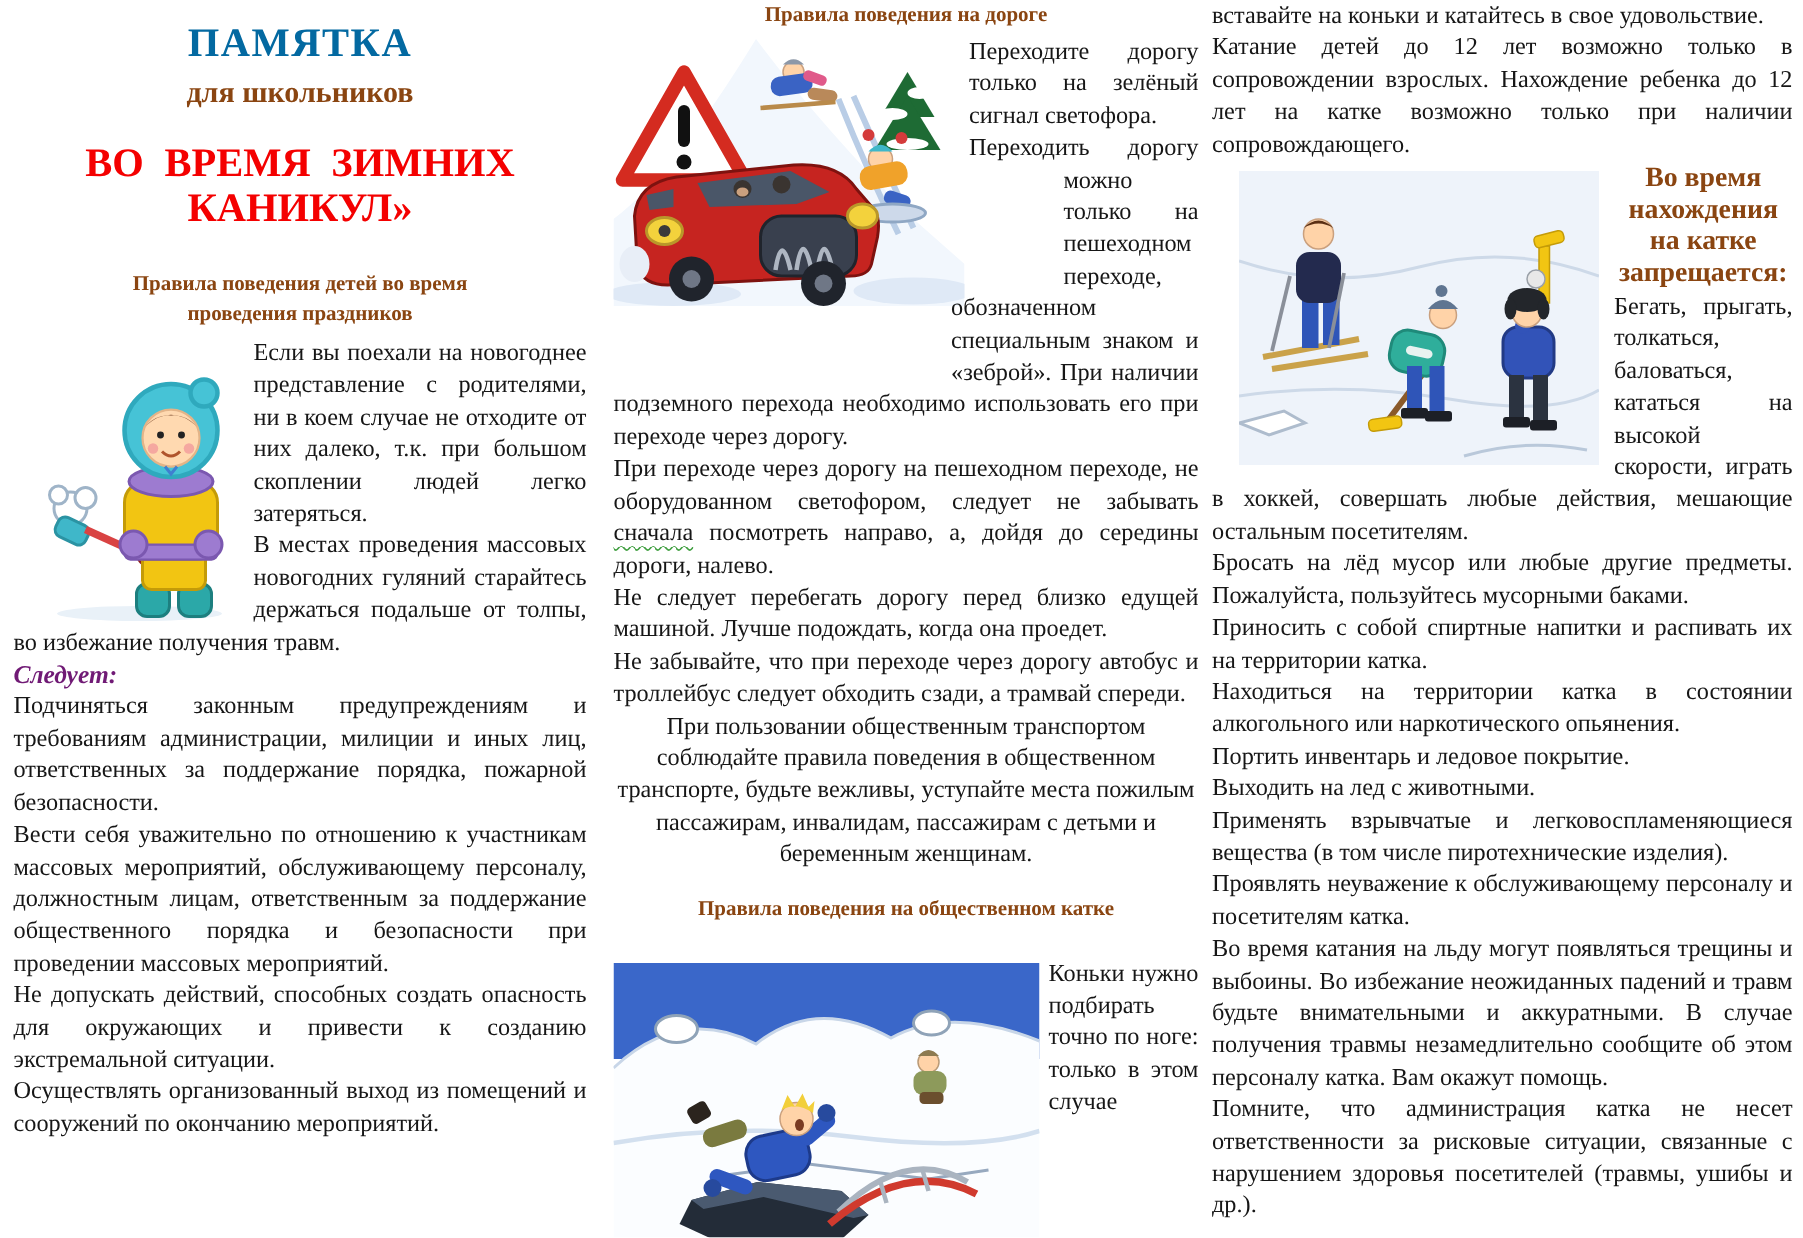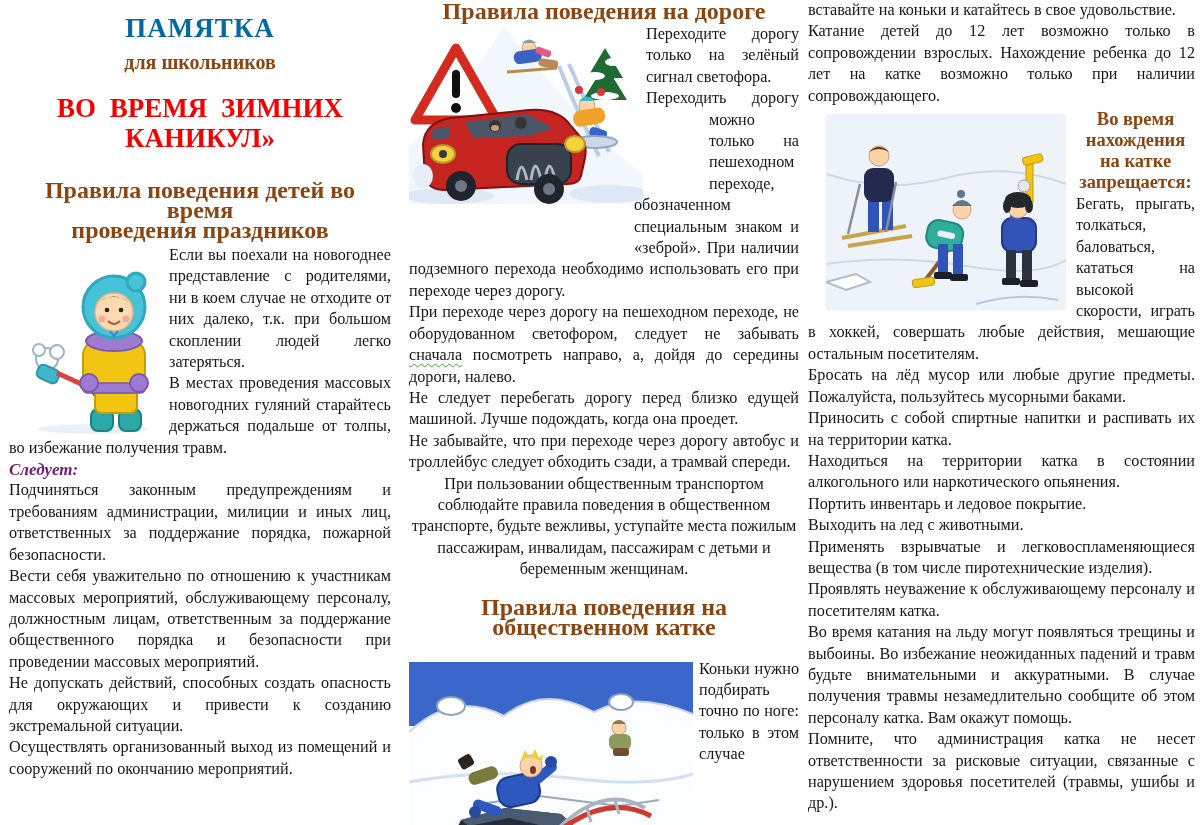--- a/index.html
+++ b/index.html
@@ -10,21 +10,21 @@
     color:#161616;font-size:16.2px;line-height:21.4px;
   }
   .col{padding:0 9px;}
   .col-mid{padding:0 2px 0 9px;}
   .col-right{padding:0 7px;}
   p{margin:0;text-align:justify;}
   p.rag{text-align:center;}
   .brand-top{margin-top:13px;text-align:center;font-weight:bold;font-size:27px;line-height:30px;color:#0369a1;letter-spacing:1px;}
   .brand-sub{margin-top:7px;text-align:center;font-weight:bold;font-size:20px;line-height:24px;color:#8a4511;}
   .main-title{margin-top:19px;text-align:center;font-weight:bold;font-size:27px;line-height:30px;color:#f40000;word-spacing:7px;}
-  .sec-h{text-align:center;font-weight:bold;font-size:24px;line-height:20px;color:#8a4511;}
+  .sec-h{text-align:center;font-weight:bold;font-size:14px;line-height:20px;color:#8a4511;}
   .col-left .sec-h{margin-top:27px;margin-bottom:5px;}
   .sec-h1{margin:1px 0 3px 0;}
   .sec-h2{margin:16px 0 22px 0;}
   .follow-label{clear:left;font-weight:bold;font-style:italic;font-size:17px;color:#701a75;}
   .flow{overflow:visible;}
   .fig{float:left;}
   .fig svg{display:block;width:100%;height:100%;}
   .fig1{width:138px;height:186px;margin:4px 8px 0 14px;}
   .fig2{
     width:300px;height:215px;margin:2px 0 2px 0;

